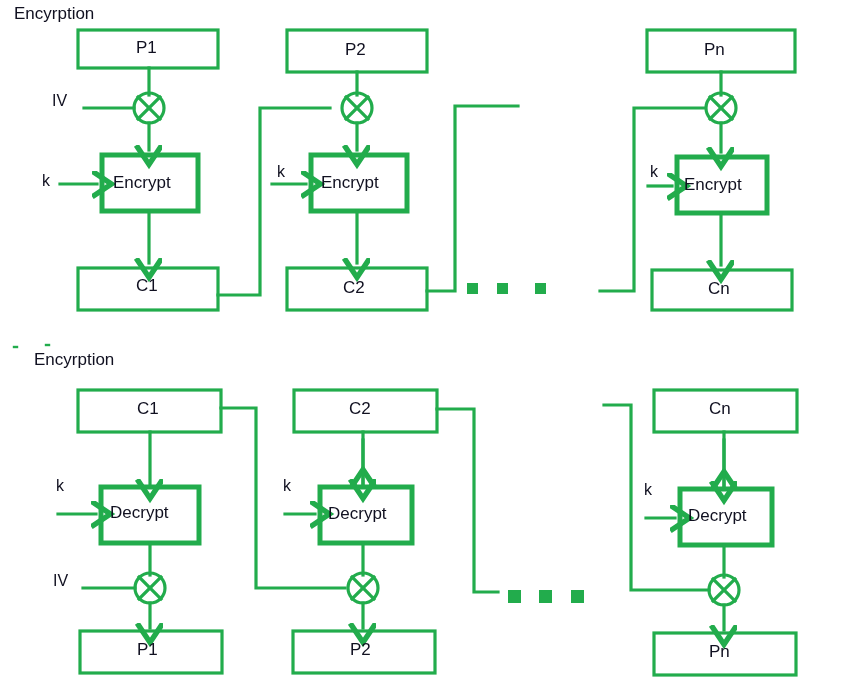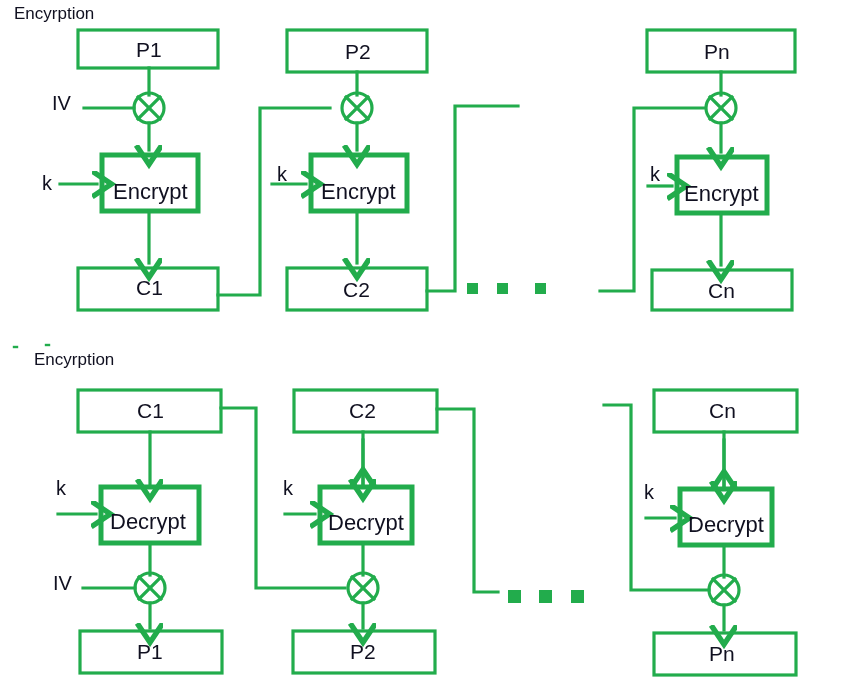--- a/index.html
+++ b/index.html
@@ -1,23 +1,23 @@
 <!DOCTYPE html>
 <html><head>
 <meta charset="utf-8">
 <style>
   html,body{margin:0;padding:0;background:#ffffff;}
   body{width:842px;height:686px;font-family:"Liberation Sans",sans-serif;overflow:hidden;}
   #stage{position:relative;width:842px;height:686px;background:#fff;}
   svg{position:absolute;left:0;top:0;width:842px;height:686px;}
   .lbl{position:absolute;color:#101020;font-family:"Liberation Sans",sans-serif;white-space:nowrap;}
   .section-title{font-size:17px;}
-  .boxtext{font-size:21px;}
-  .opbox-text{font-size:22px;margin-top:6px;}
-  .sig{font-size:20px;}
+  .boxtext{font-size:17px;}
+  .opbox-text{font-size:17px;}
+  .sig{font-size:16px;}
 </style>
 </head>
 <body>
 
 <div id="stage">
 
   <svg viewBox="0 0 842 686" xmlns="http://www.w3.org/2000/svg">
     <defs>
       <marker id="ah" markerWidth="10" markerHeight="10" refX="1.5" refY="4" orient="auto" markerUnits="strokeWidth">
         <path d="M0,0 L6,4 L0,8" fill="none" stroke="#22AC4C" stroke-width="1.7"></path>

